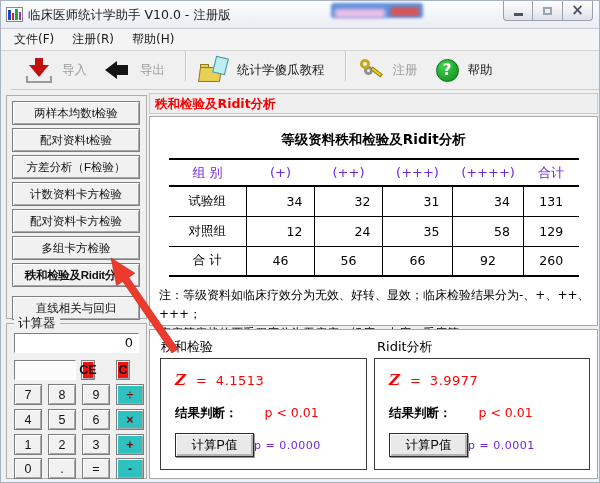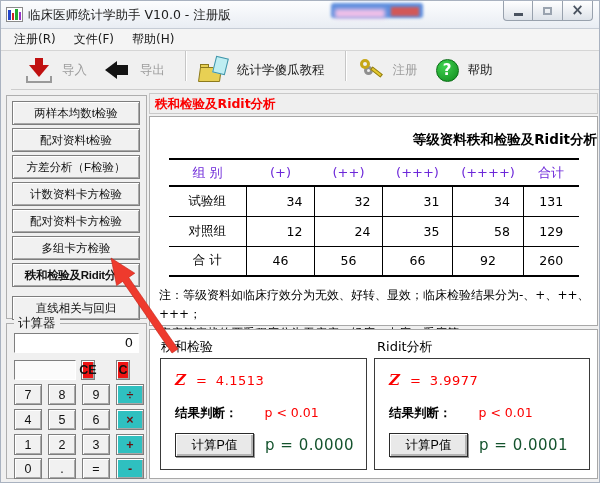--- a/index.html
+++ b/index.html
@@ -95,21 +95,21 @@
     box-shadow:inset 1px 1px 0 #ffffff, inset -1px -1px 0 #a8a8a8;
     display:flex; align-items:center; justify-content:center; }
   .calc-key.red { background:#ee1414; color:#111; font-weight:bold; width:14px; }
   .calc-key.op { background:#2fc0c0; color:#6b1010; font-weight:bold; }
   
   .content-header { position:absolute; left:148px; top:92px; width:449px; height:21px;
     background:#efefef; border:1px solid #c9c9c9; color:#fb0000; font-weight:bold;
     font-size:12.5px; line-height:19px; padding-left:5px; }
   .table-panel { position:absolute; left:148px; top:115px; width:449px; height:210px;
     background:#fff; border:1px solid #a8a8a8; }
-  .table-title { text-align:right; margin-top:14px; font-size:13.5px; font-weight:bold; color:#000; }
+  .table-title { text-align:center; margin-top:14px; font-size:13.5px; font-weight:bold; color:#000; }
   table.stat { border-collapse:collapse; margin:9px auto 0 auto; width:410px;
     border-top:2px solid #000; border-bottom:2px solid #000; table-layout:fixed; }
   table.stat th { font-size:13px; font-weight:normal; height:27px; border-bottom:2px solid #000; color:#6d28d9; }
   table.stat td { font-size:12.5px; height:30px; text-align:center; color:#000; }
   table.stat tbody tr + tr td { border-top:1px solid #000; }
   table.stat tbody td + td { border-left:1px solid #000; }
   td.blue { color:#0000ee;padding-left:28px; }
   .note { margin:9px 0 0 9px; font-size:12px; line-height:19px; color:#000; }
   
   .results-panel { position:absolute; left:148px; top:328px; width:449px; height:150px;
@@ -121,21 +121,21 @@
     font-size:15px; color:#fb0000; }
   .z-eq { font-size:13px; color:#fb0000; margin:0 9px 0 10px; }
   .z-val { font-size:13px; color:#fb0000; letter-spacing:0.5px; }
   .judge-row { position:absolute; left:14px; top:46px; display:flex; align-items:baseline;gap:23px; }
   .judge-label { font-size:12.5px; font-weight:bold; color:#000; }
   .judge-val { font-size:12.5px; color:#fb0000; margin-left:4px; }
   .p-row { position:absolute; left:14px; top:74px; display:flex; align-items:center; }
   .pbtn { width:79px; height:24px; background:#e9e9e9; border:1px solid #2b2b2b;
     box-shadow:inset 1px 1px 0 #ffffff, inset -2px -2px 0 #b5b5b5, 1px 1px 0 #9a9a9a;
     font-size:12.5px; color:#000; display:flex; align-items:center; justify-content:center; }
-  .p-val { font-size:15px; color:#14532d; margin-left:11px; letter-spacing:0.5px; }
+  .p-val { font-size:11px; color:#6d28d9; letter-spacing:0.5px; }
   
   .arrow-overlay { position:absolute; left:0; top:0; width:600px; height:483px;
     pointer-events:none; z-index:50; }
 </style>
 </head>
 <body>
 
 <div class="titlebar">
   <div class="app-icon">
     <i class="b1"></i>
@@ -156,22 +156,22 @@
     <div class="win-btn mid">
         <span class="glyph-max"></span>
       </div>
     <div class="win-btn last">
         <span class="glyph-close">×</span>
       </div>
   </div>
 </div>
 
 <div class="menubar">
+  <span class="menu-item">文件(F)</span>
   <span class="menu-item">注册(R)</span>
-  <span class="menu-item">文件(F)</span>
   <span class="menu-item">帮助(H)</span>
 </div>
 
 <div class="toolbar">
   <div class="tool-item">
     <span class="icon-import">
         <span class="stem"></span>
         <span class="head"></span>
         <span class="tray"></span>
       </span>

